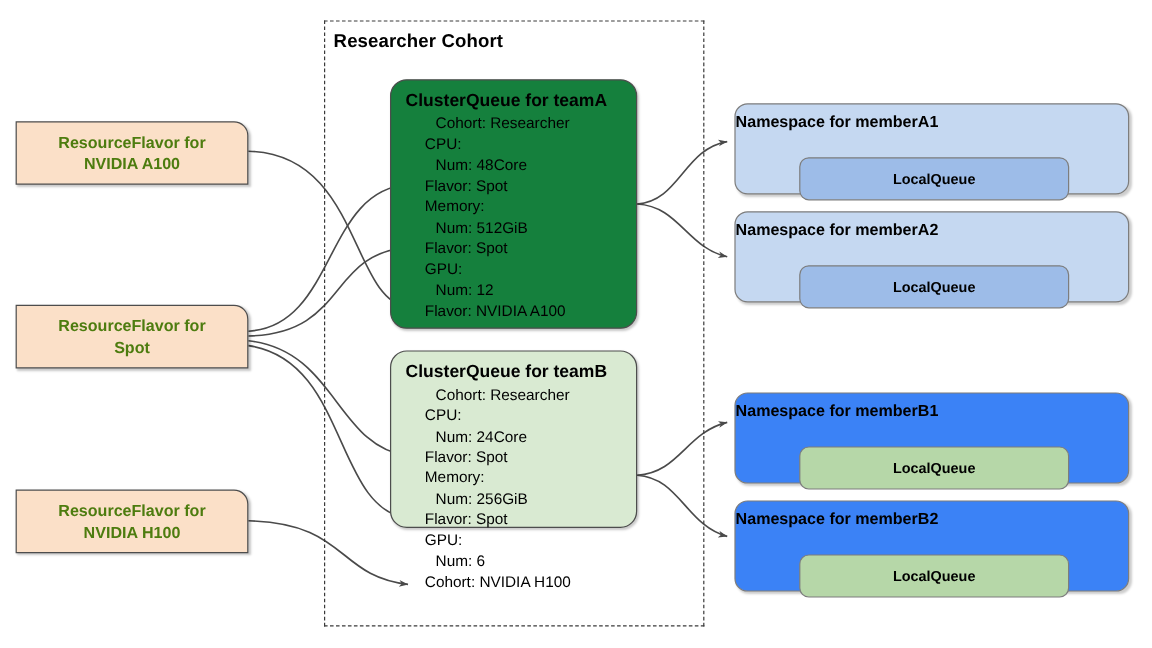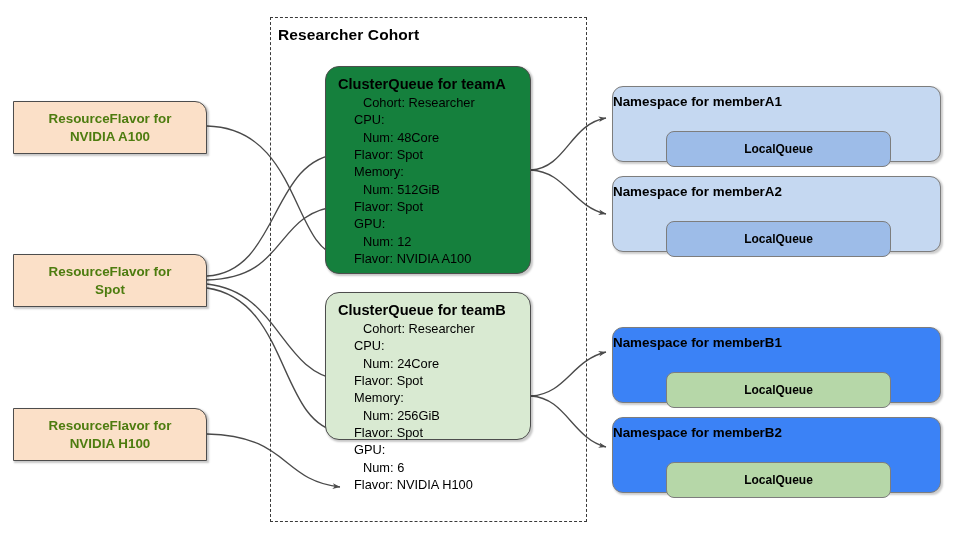--- a/index.html
+++ b/index.html
@@ -229,21 +229,21 @@
     <div class="cq-body">
       <div class="lvl2">Cohort: Researcher</div>
       <div class="lvl1">CPU:</div>
       <div class="lvl2">Num: 24Core</div>
       <div class="lvl1">Flavor: Spot</div>
       <div class="lvl1">Memory:</div>
       <div class="lvl2">Num: 256GiB</div>
       <div class="lvl1">Flavor: Spot</div>
       <div class="lvl1">GPU:</div>
       <div class="lvl2">Num: 6</div>
-      <div class="lvl1">Flavor: NVIDIA H100</div>
+      <div class="lvl1">Cohort: NVIDIA H100</div>
     </div>
   </div>
 
   <div class="ns-card blue" id="ns-a1">
     <div class="ns-title">Namespace for memberA1</div>
     <div class="lq-chip blue">LocalQueue</div>
   </div>
   <div class="ns-card blue" id="ns-a2">
     <div class="ns-title">Namespace for memberA2</div>
     <div class="lq-chip blue">LocalQueue</div>

